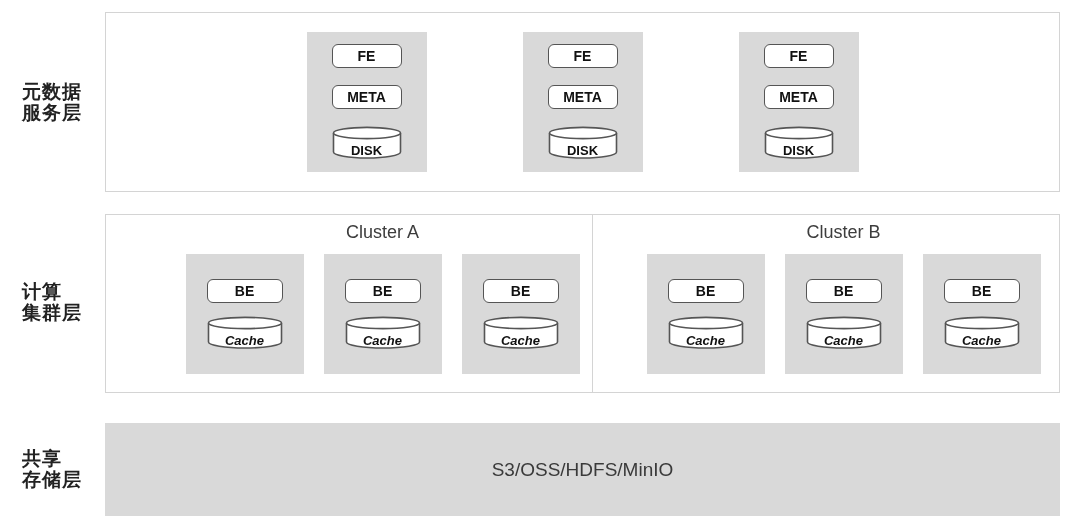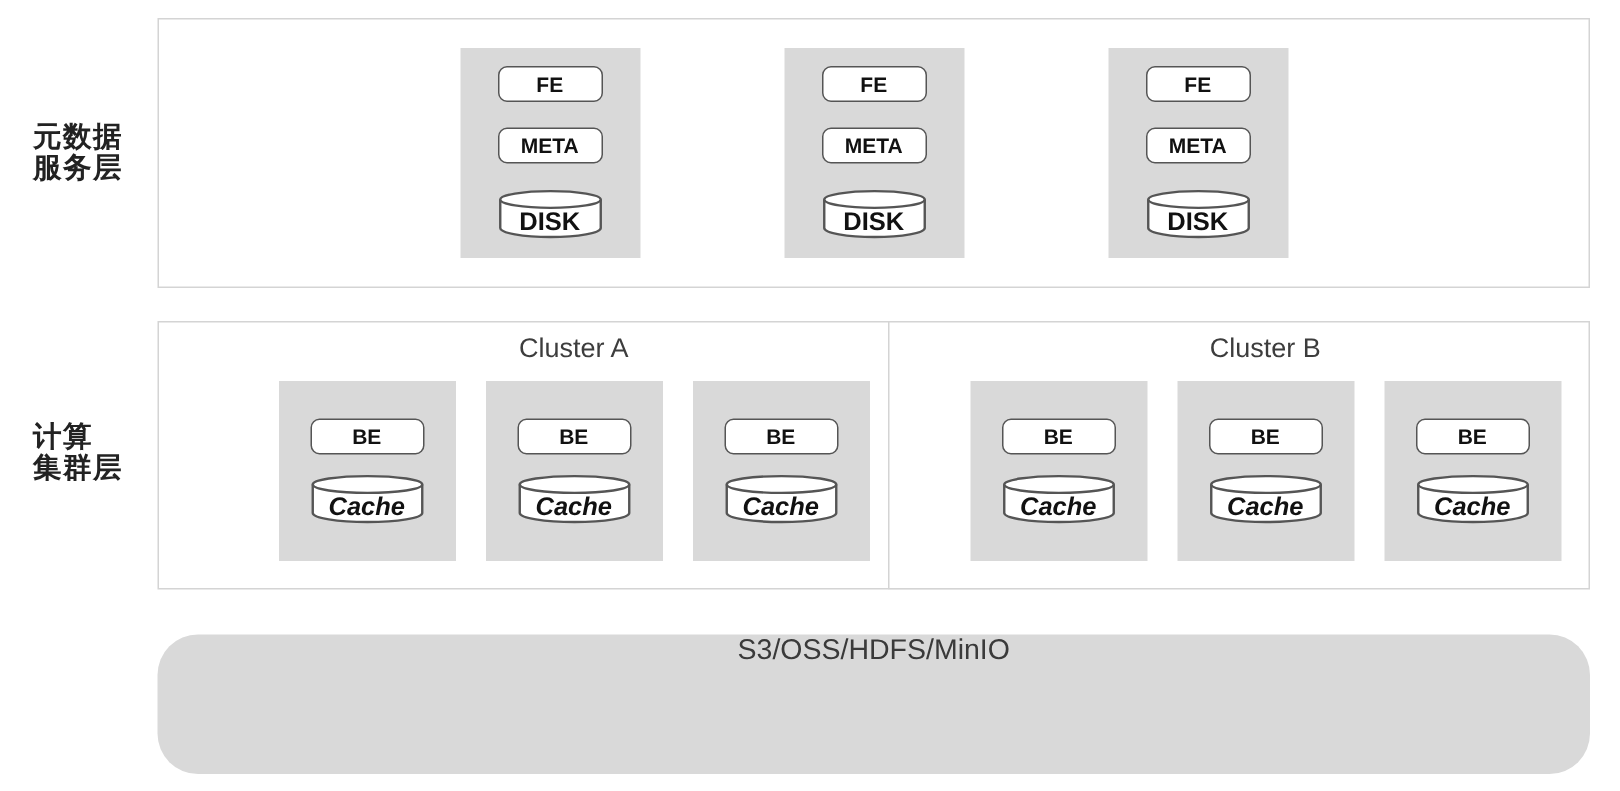--- a/index.html
+++ b/index.html
@@ -55,29 +55,29 @@
   .pill.wide{width:76px;height:24px;}
 
   
   .cyl{position:relative;}
   .cyl.disk{width:70px;height:34px;}
   .cyl.cache{width:76px;height:34px;font-style:italic;}
   .cyl svg{position:absolute;left:0;top:0;}
   .cyl .cyl-label{
     position:absolute;left:0;right:0;bottom:2px;
     text-align:center;
-    font-size:17px;font-weight:700;color:#111111;
+    font-size:13px;font-weight:700;color:#111111;
   }
 
   
   .storage-band{
     position:absolute;left:105px;top:423px;width:955px;height:93px;
     background:#d9d9d9;
-    display:flex;justify-content:center;
-    font-size:19px;color:#3a3a3a;border-radius:27px;
+    display:flex;align-items:center;justify-content:center;
+    font-size:19px;color:#3a3a3a;
   }
 
   
   .watermark{
     position:absolute;left:594px;top:461px;
     display:flex;align-items:center;gap:3px;
     color:#a8a8a8;font-size:29px;font-weight:400;
     white-space:nowrap;
   }
   .watermark .wm-icon{flex:0 0 auto;margin-top:6px;}
@@ -87,20 +87,24 @@
 
 <div class="canvas">
 
   <div class="layer-label compute">
     <div>计算</div>
     <div>集群层</div>
   </div>
   <div class="layer-label metadata">
     <div>元数据</div>
     <div>服务层</div>
+  </div>
+  <div class="layer-label storage">
+    <div>共享</div>
+    <div>存储层</div>
   </div>
 
   <div class="outer-box metadata-box">
 
     <div class="gray-node meta-node">
       <div class="pill small">FE</div>
       <div class="pill small">META</div>
       <div class="cyl disk">
         <svg width="70" height="34" viewBox="0 0 70 34">
           <path d="M1.5,7 L1.5,26 A33.5,6 0 0 0 68.5,26 L68.5,7" fill="#ffffff" stroke="#555555" stroke-width="1.6"></path>

